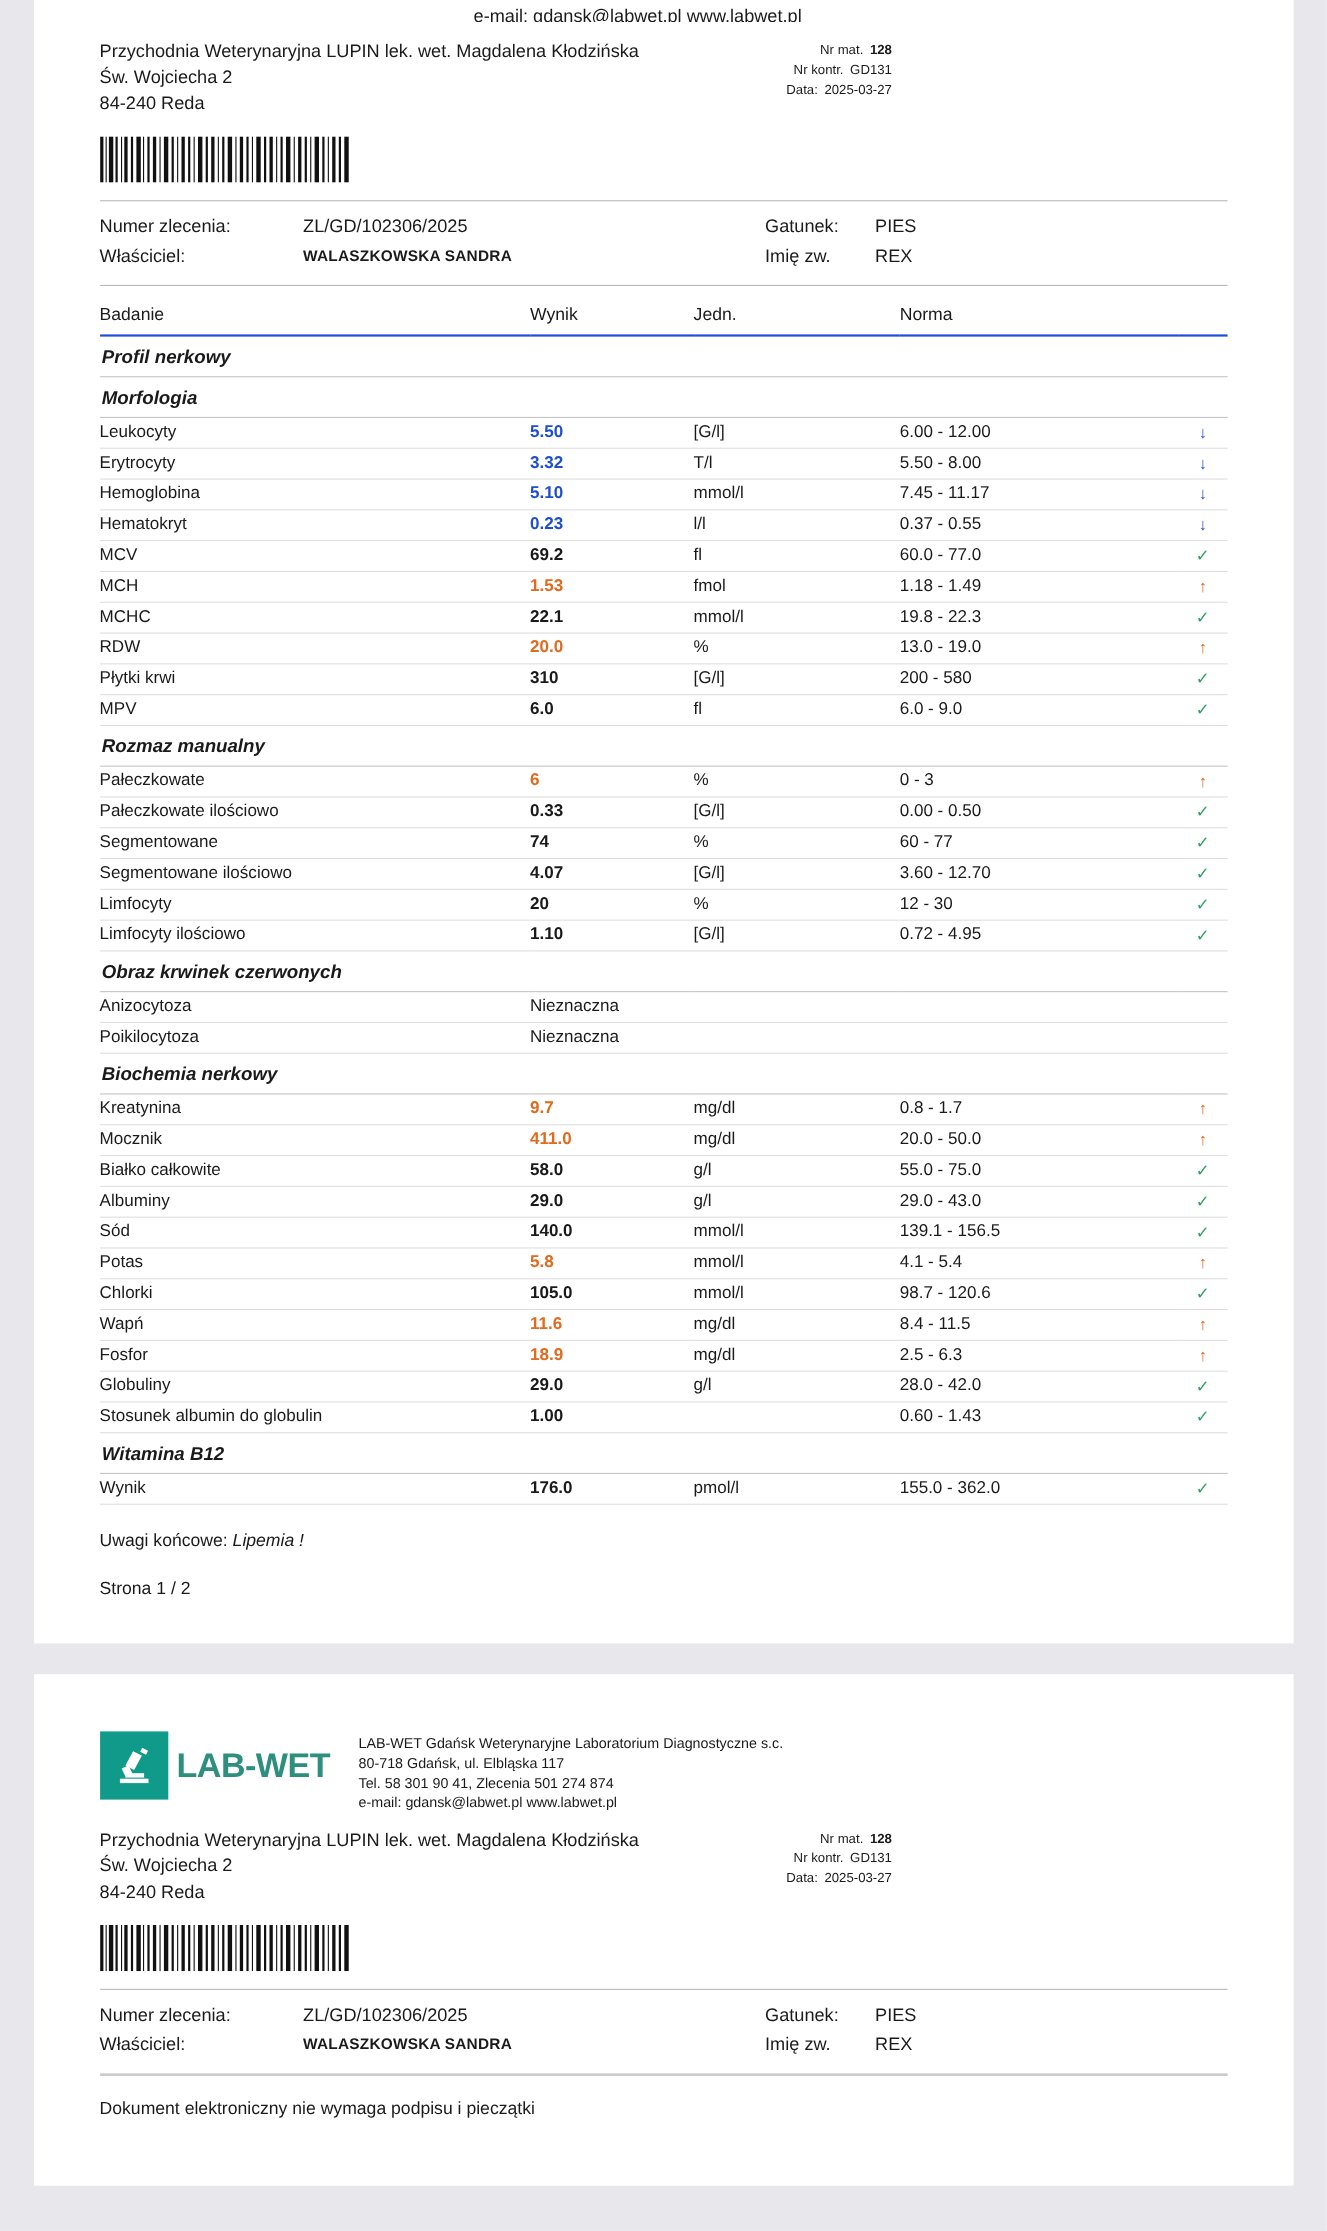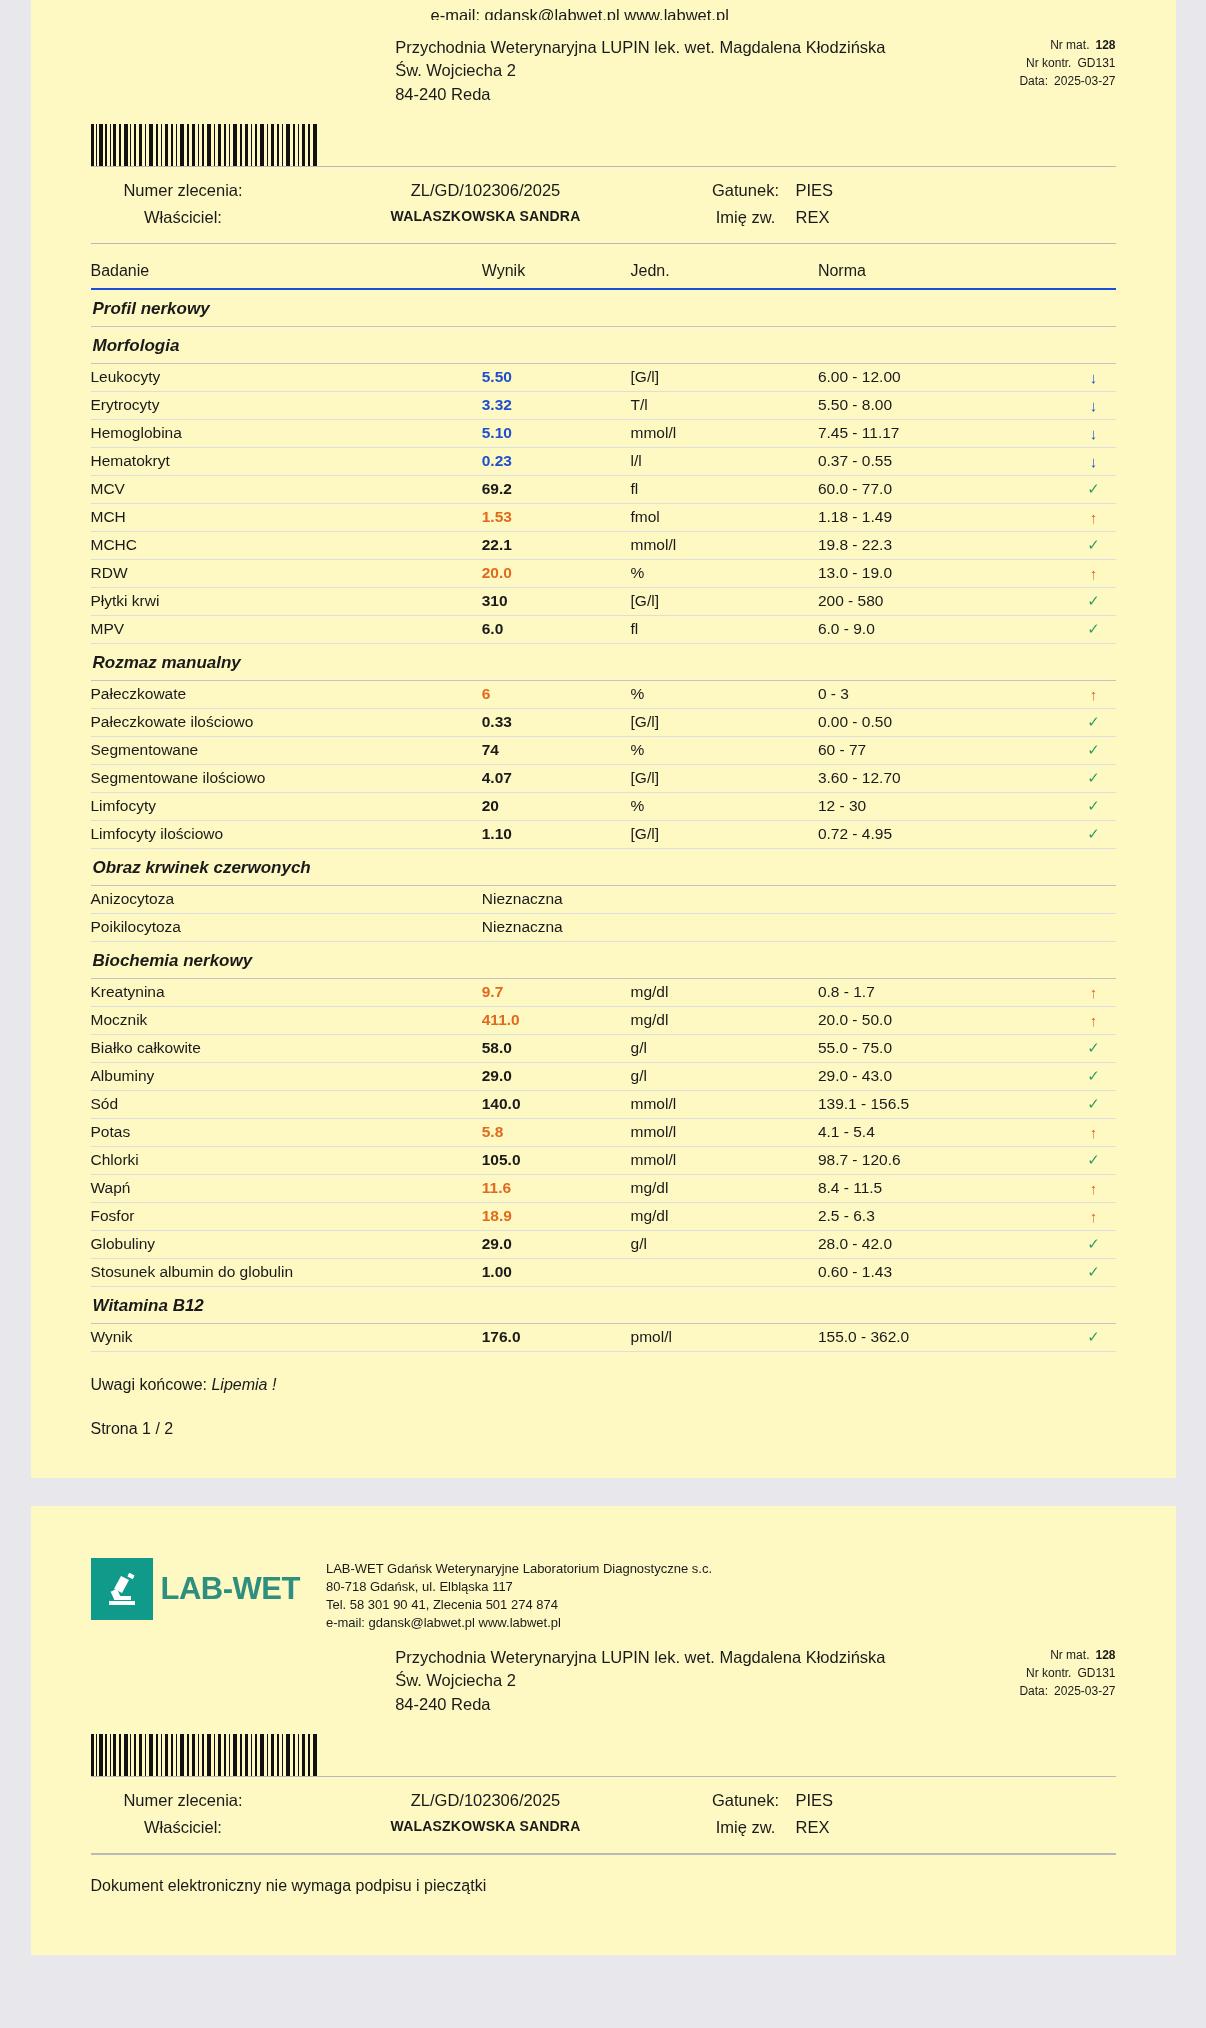--- a/index.html
+++ b/index.html
@@ -14,21 +14,21 @@
   .viewport {
     width: 1206px;
     min-height: 2028px;
     background: #e8e8ec;
     padding-top: 0;
     box-sizing: border-box;
   }
   .page {
     width: 1145px;
     margin: 0 auto 28px auto;
-    background: #fef9c3;
+    background: #ffffff;
     box-sizing: border-box;
     padding: 0 60px;
     position: relative;
   }
   .page.page1 {
     padding-top: 0;
     padding-bottom: 40px;
     margin-top: 0;
   }
   .page.page2 {
@@ -76,21 +76,21 @@
     color: #1a1a1a;
     height: 14px;
     overflow: hidden;
     margin-left: 340px;
     position: relative;
     top: -2px;
   }
   
   .meta-row {
     display: flex;
-    justify-content: flex-end;
+    justify-content: flex-start;
     align-items: flex-start;
     margin-top: 14px;
   }
   .clinic-block {
     font-size: 16.5px;
     line-height: 1.42;
     color: #1a1a1a;
   }
   .id-block {
     font-size: 12px;
@@ -105,24 +105,24 @@
   .id-line .val.norm { font-weight: normal; }
   
   .barcode {
     margin-top: 18px;
     height: 42px;
     width: 228px;
   }
   .barcode svg { display:block; }
   
   .order-box {
+    margin-top: 16px;
     border-top: 1px solid #b9b9b9;
     border-bottom: 1px solid #b9b9b9;
     padding: 10px 0 12px 0;
-    text-align: center;
   }
   .order-row {
     display: flex;
     font-size: 16.5px;
     color: #1a1a1a;
     padding: 4px 0;
   }
   .order-row .c1 { width: 185px; }
   .order-row .c2 { width: 420px; }
   .order-row .c3 { width: 100px; }

